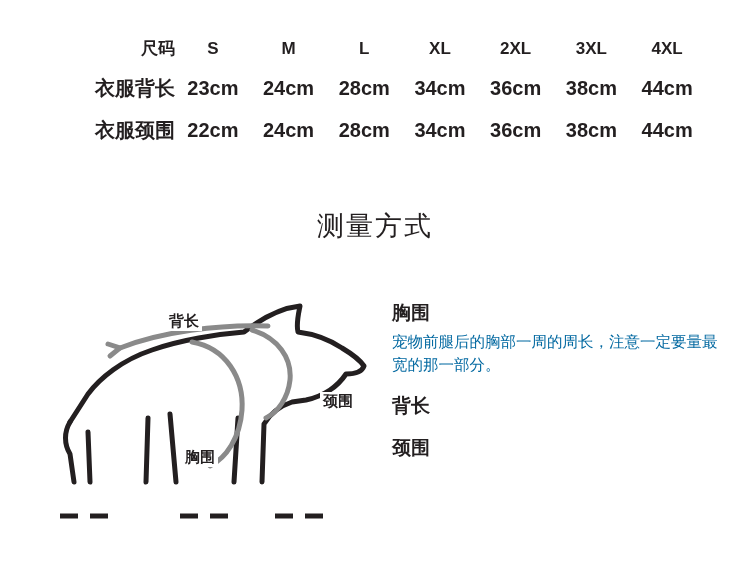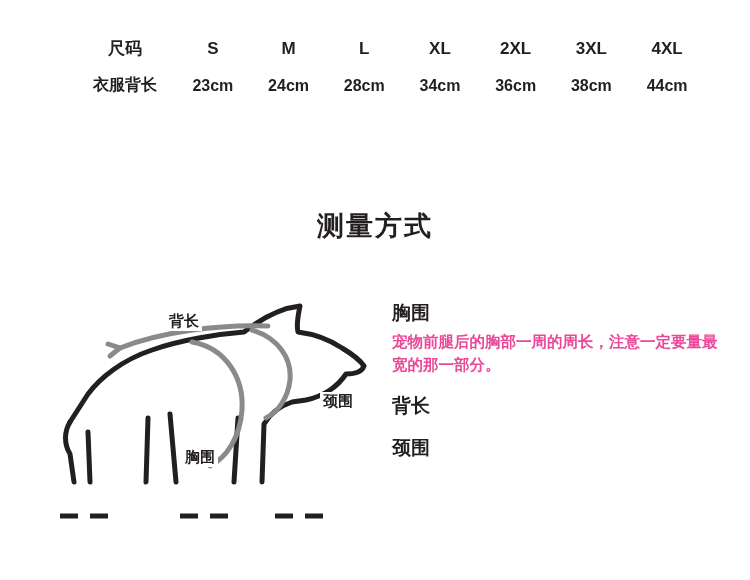--- a/index.html
+++ b/index.html
@@ -30,38 +30,38 @@
     font-size: 17px;
     font-weight: bold;
     text-align: center;
     padding: 7px 0 8px 0;
     color: #231f20;
     white-space: nowrap;
   }
   .size-table th.label-col,
   .size-table td.label-col {
     width: 120px;
-    text-align: center;
+    text-align: right;
     padding-left: 20px;
     font-family: Liberation Serif, serif;
   }
   .size-table tbody td {
-    font-size: 16px;
+    font-size: 20px;
     margin-top: 40px;
   }
 
   
   .section-title {
     position: absolute;
     top: 208px;
     left: 0;
     width: 750px;
     text-align: center;
     font-size: 27px;
-    font-weight: bold;
+    font-weight: normal;
     letter-spacing: 2px;
     color: #231f20;
   }
 
   
   .diagram {
     position: absolute;
     top: 282px;
     left: 30px;
     width: 360px;
@@ -92,22 +92,22 @@
   .def-block { margin-bottom: 16px; }
   .def-term {
     font-size: 19px;
     font-weight: bold;
     margin-bottom: 4px;
     color: #231f20;
   }
   .def-desc {
     font-size: 15.5px;
     line-height: 1.5;
-    color: #ec4899;
-    font-weight: bold;
+    color: #0369a1;
+    font-weight: normal;
   }
 </style>
 </head>
 <body>
 
 <table class="size-table">
   <thead>
     <tr>
       <th class="label-col">尺码</th>
       <th>S</th>
@@ -123,20 +123,30 @@
     <tr>
       <td class="label-col">衣服背长</td>
       <td>23cm</td>
       <td>24cm</td>
       <td>28cm</td>
       <td>34cm</td>
       <td>36cm</td>
       <td>38cm</td>
       <td>44cm</td>
     </tr>
+    <tr>
+      <td class="label-col">衣服颈围</td>
+      <td>22cm</td>
+      <td>24cm</td>
+      <td>28cm</td>
+      <td>34cm</td>
+      <td>36cm</td>
+      <td>38cm</td>
+      <td>44cm</td>
+    </tr>
   </tbody>
 </table>
 
 <div class="section-title">测量方式</div>
 
 <div class="diagram">
   <svg width="360" height="260" viewBox="0 0 360 260">
 
     <g fill="none" stroke="#231f20" stroke-width="5" stroke-linecap="round" stroke-linejoin="round">
       <path d="M40 140

